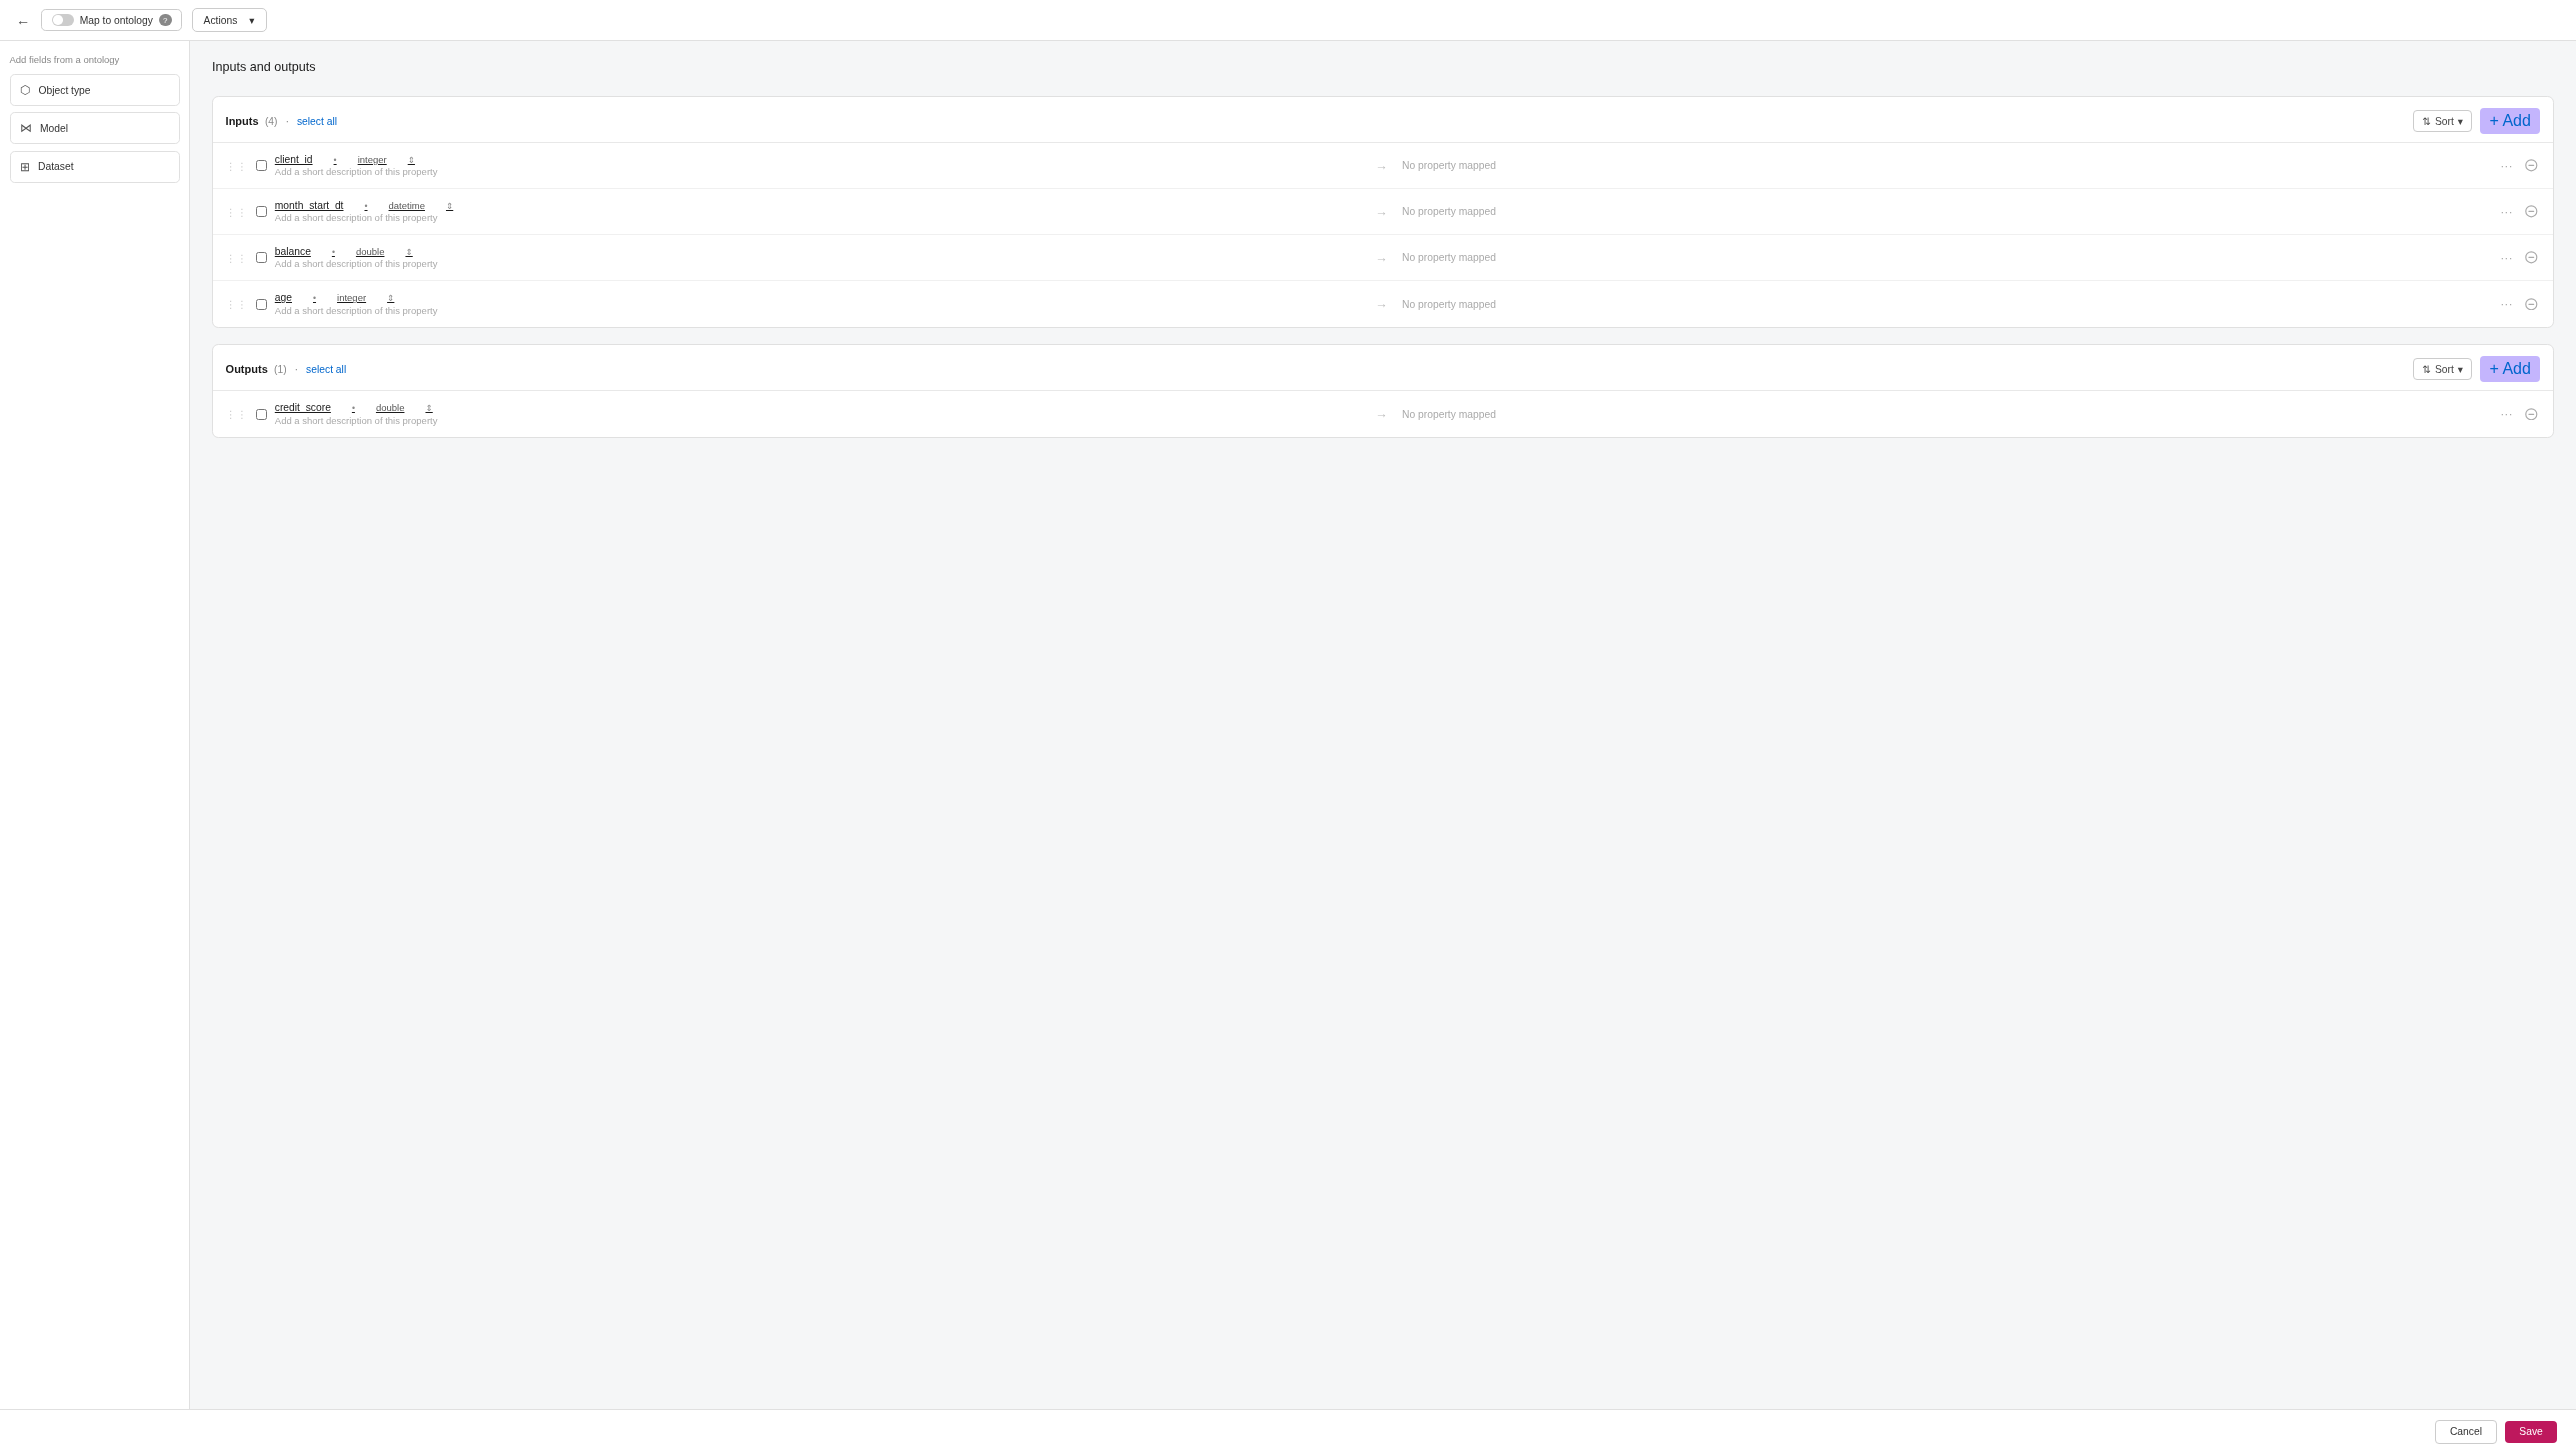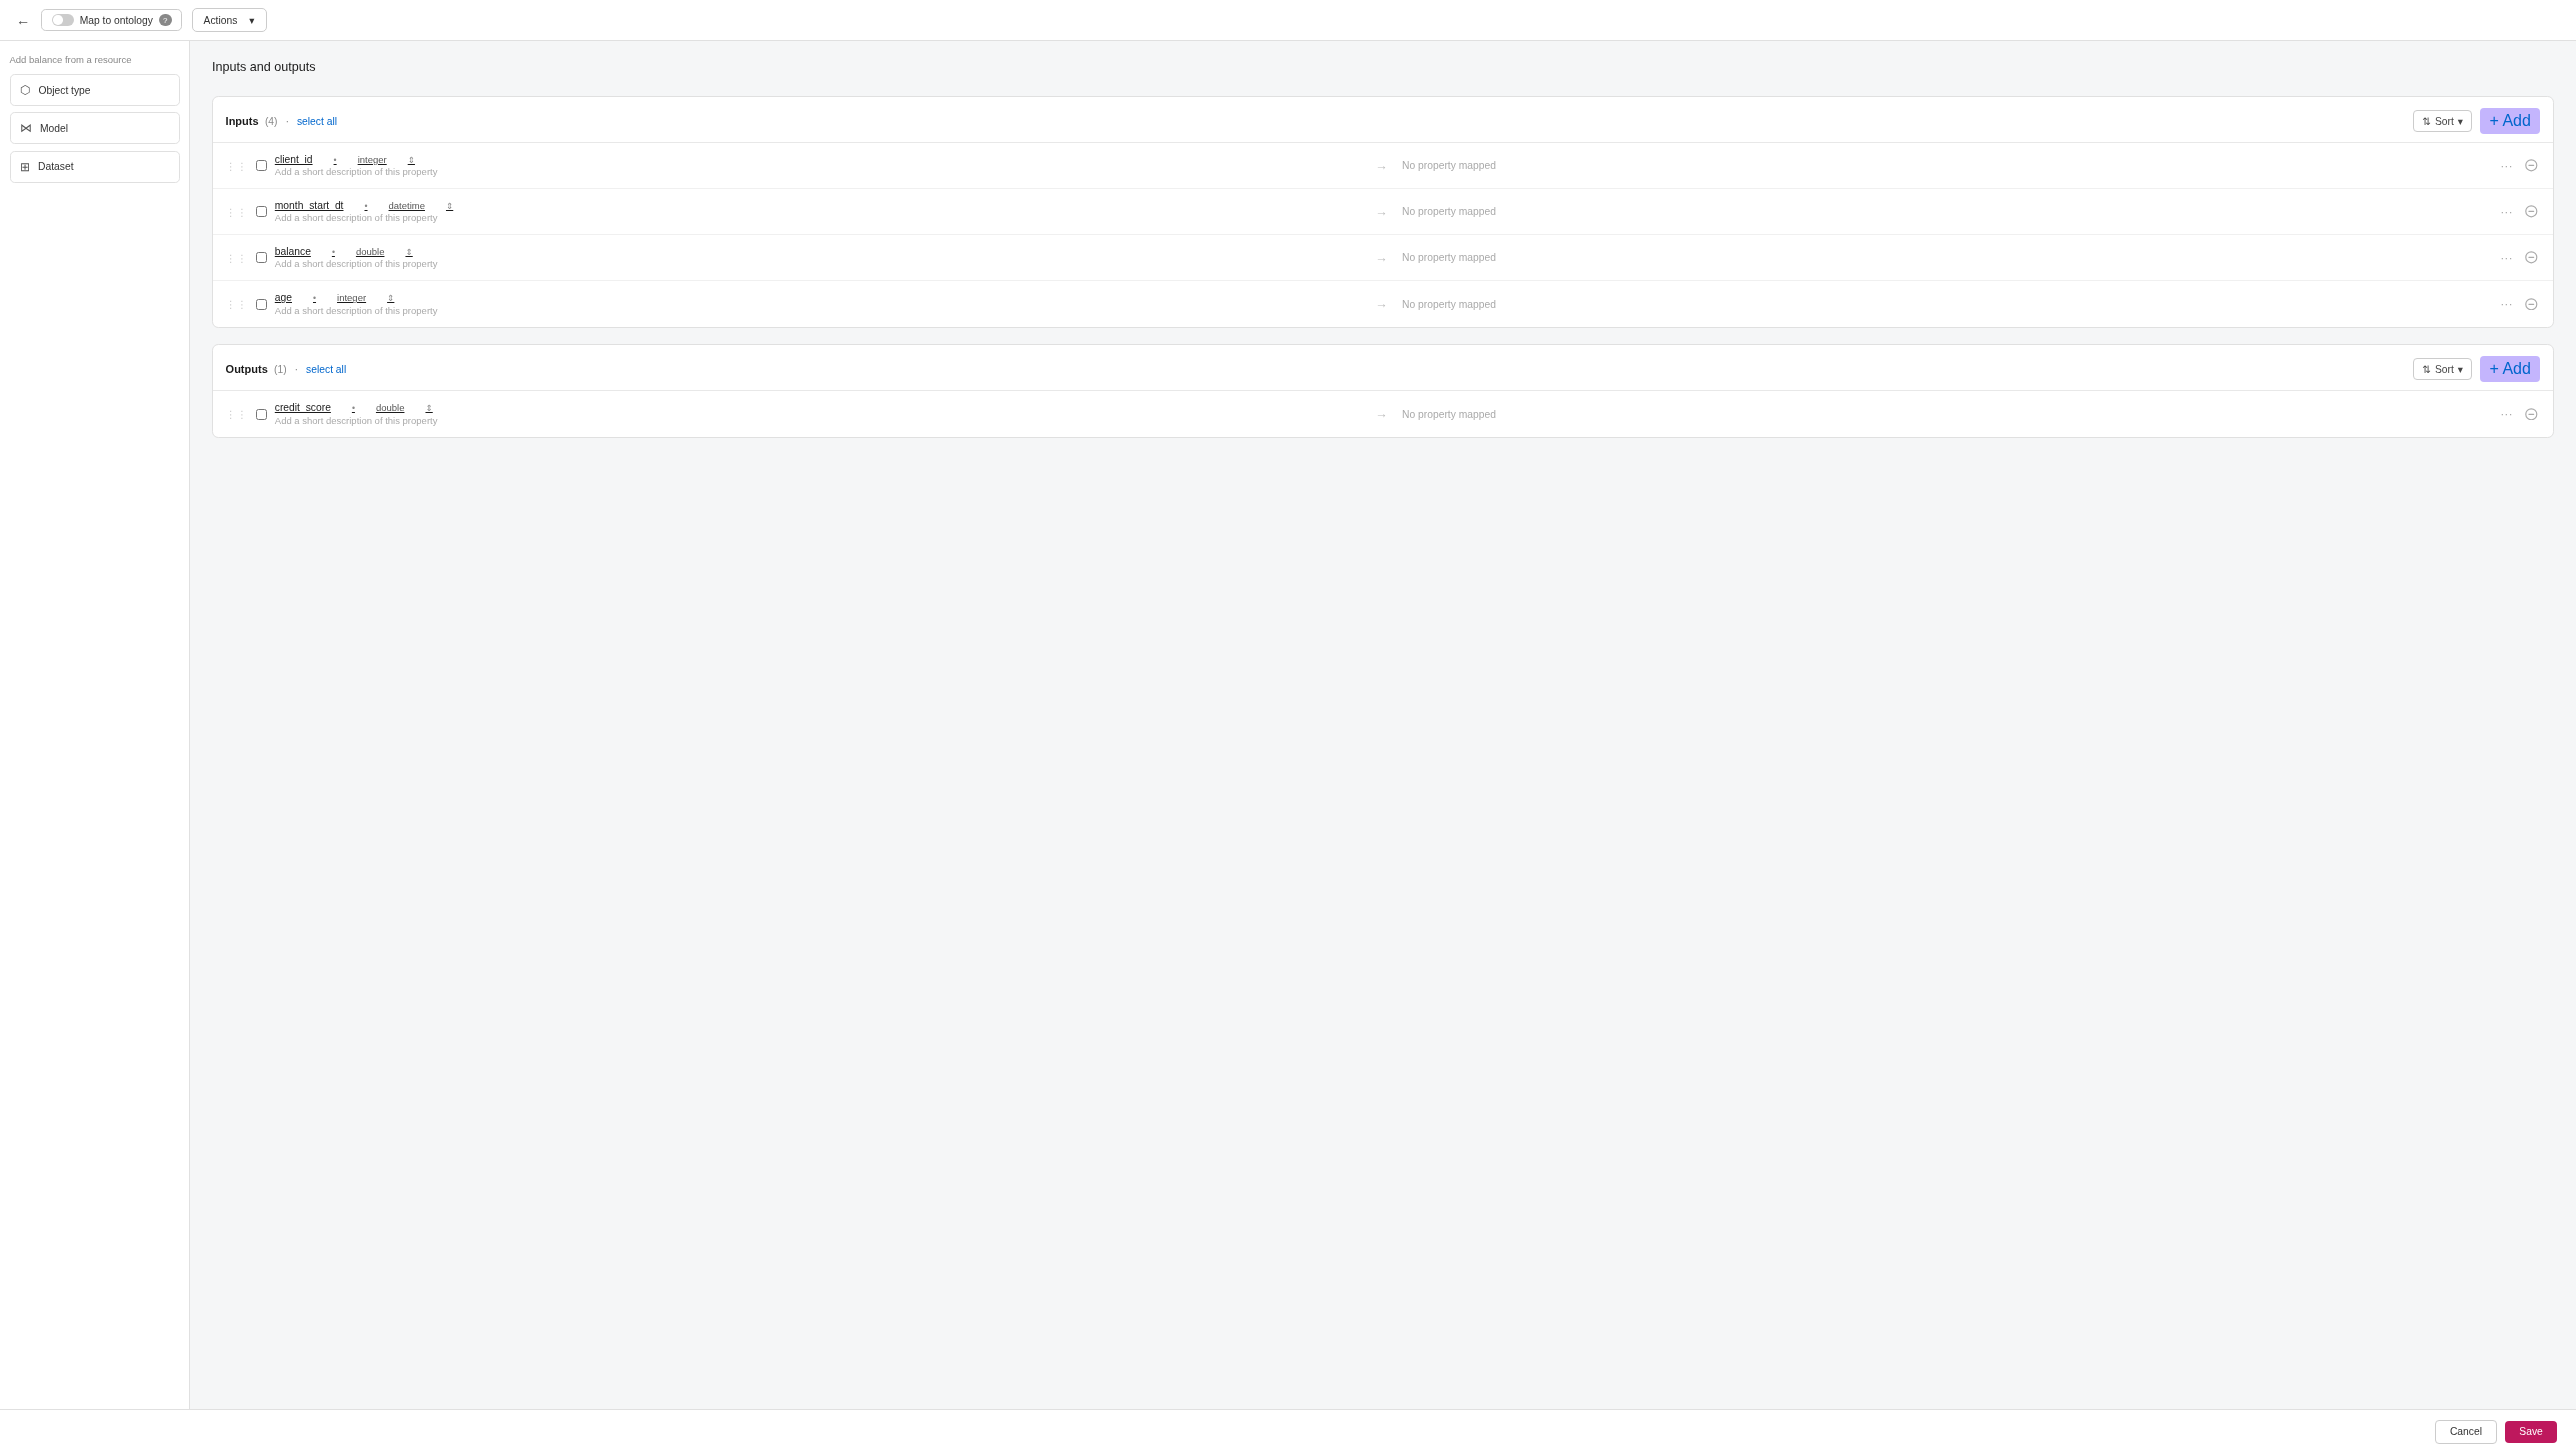--- a/index.html
+++ b/index.html
@@ -367,21 +367,21 @@
     <button class="actions-button">
       <span>Actions</span>
       <span>▾</span>
     </button>
   </div>
 </div>
 
 <div class="body">
 
   <div class="sidebar">
-    <div class="sidebar-title">Add balance from a resource</div>
+    <div class="sidebar-title">Add fields from a ontology</div>
     <div class="sidebar-item">
       <span class="sidebar-icon">⬡</span>
       <span>Object type</span>
     </div>
     <div class="sidebar-item">
       <span class="sidebar-icon">⋈</span>
       <span>Model</span>
     </div>
     <div class="sidebar-item">
       <span class="sidebar-icon">⊞</span>

